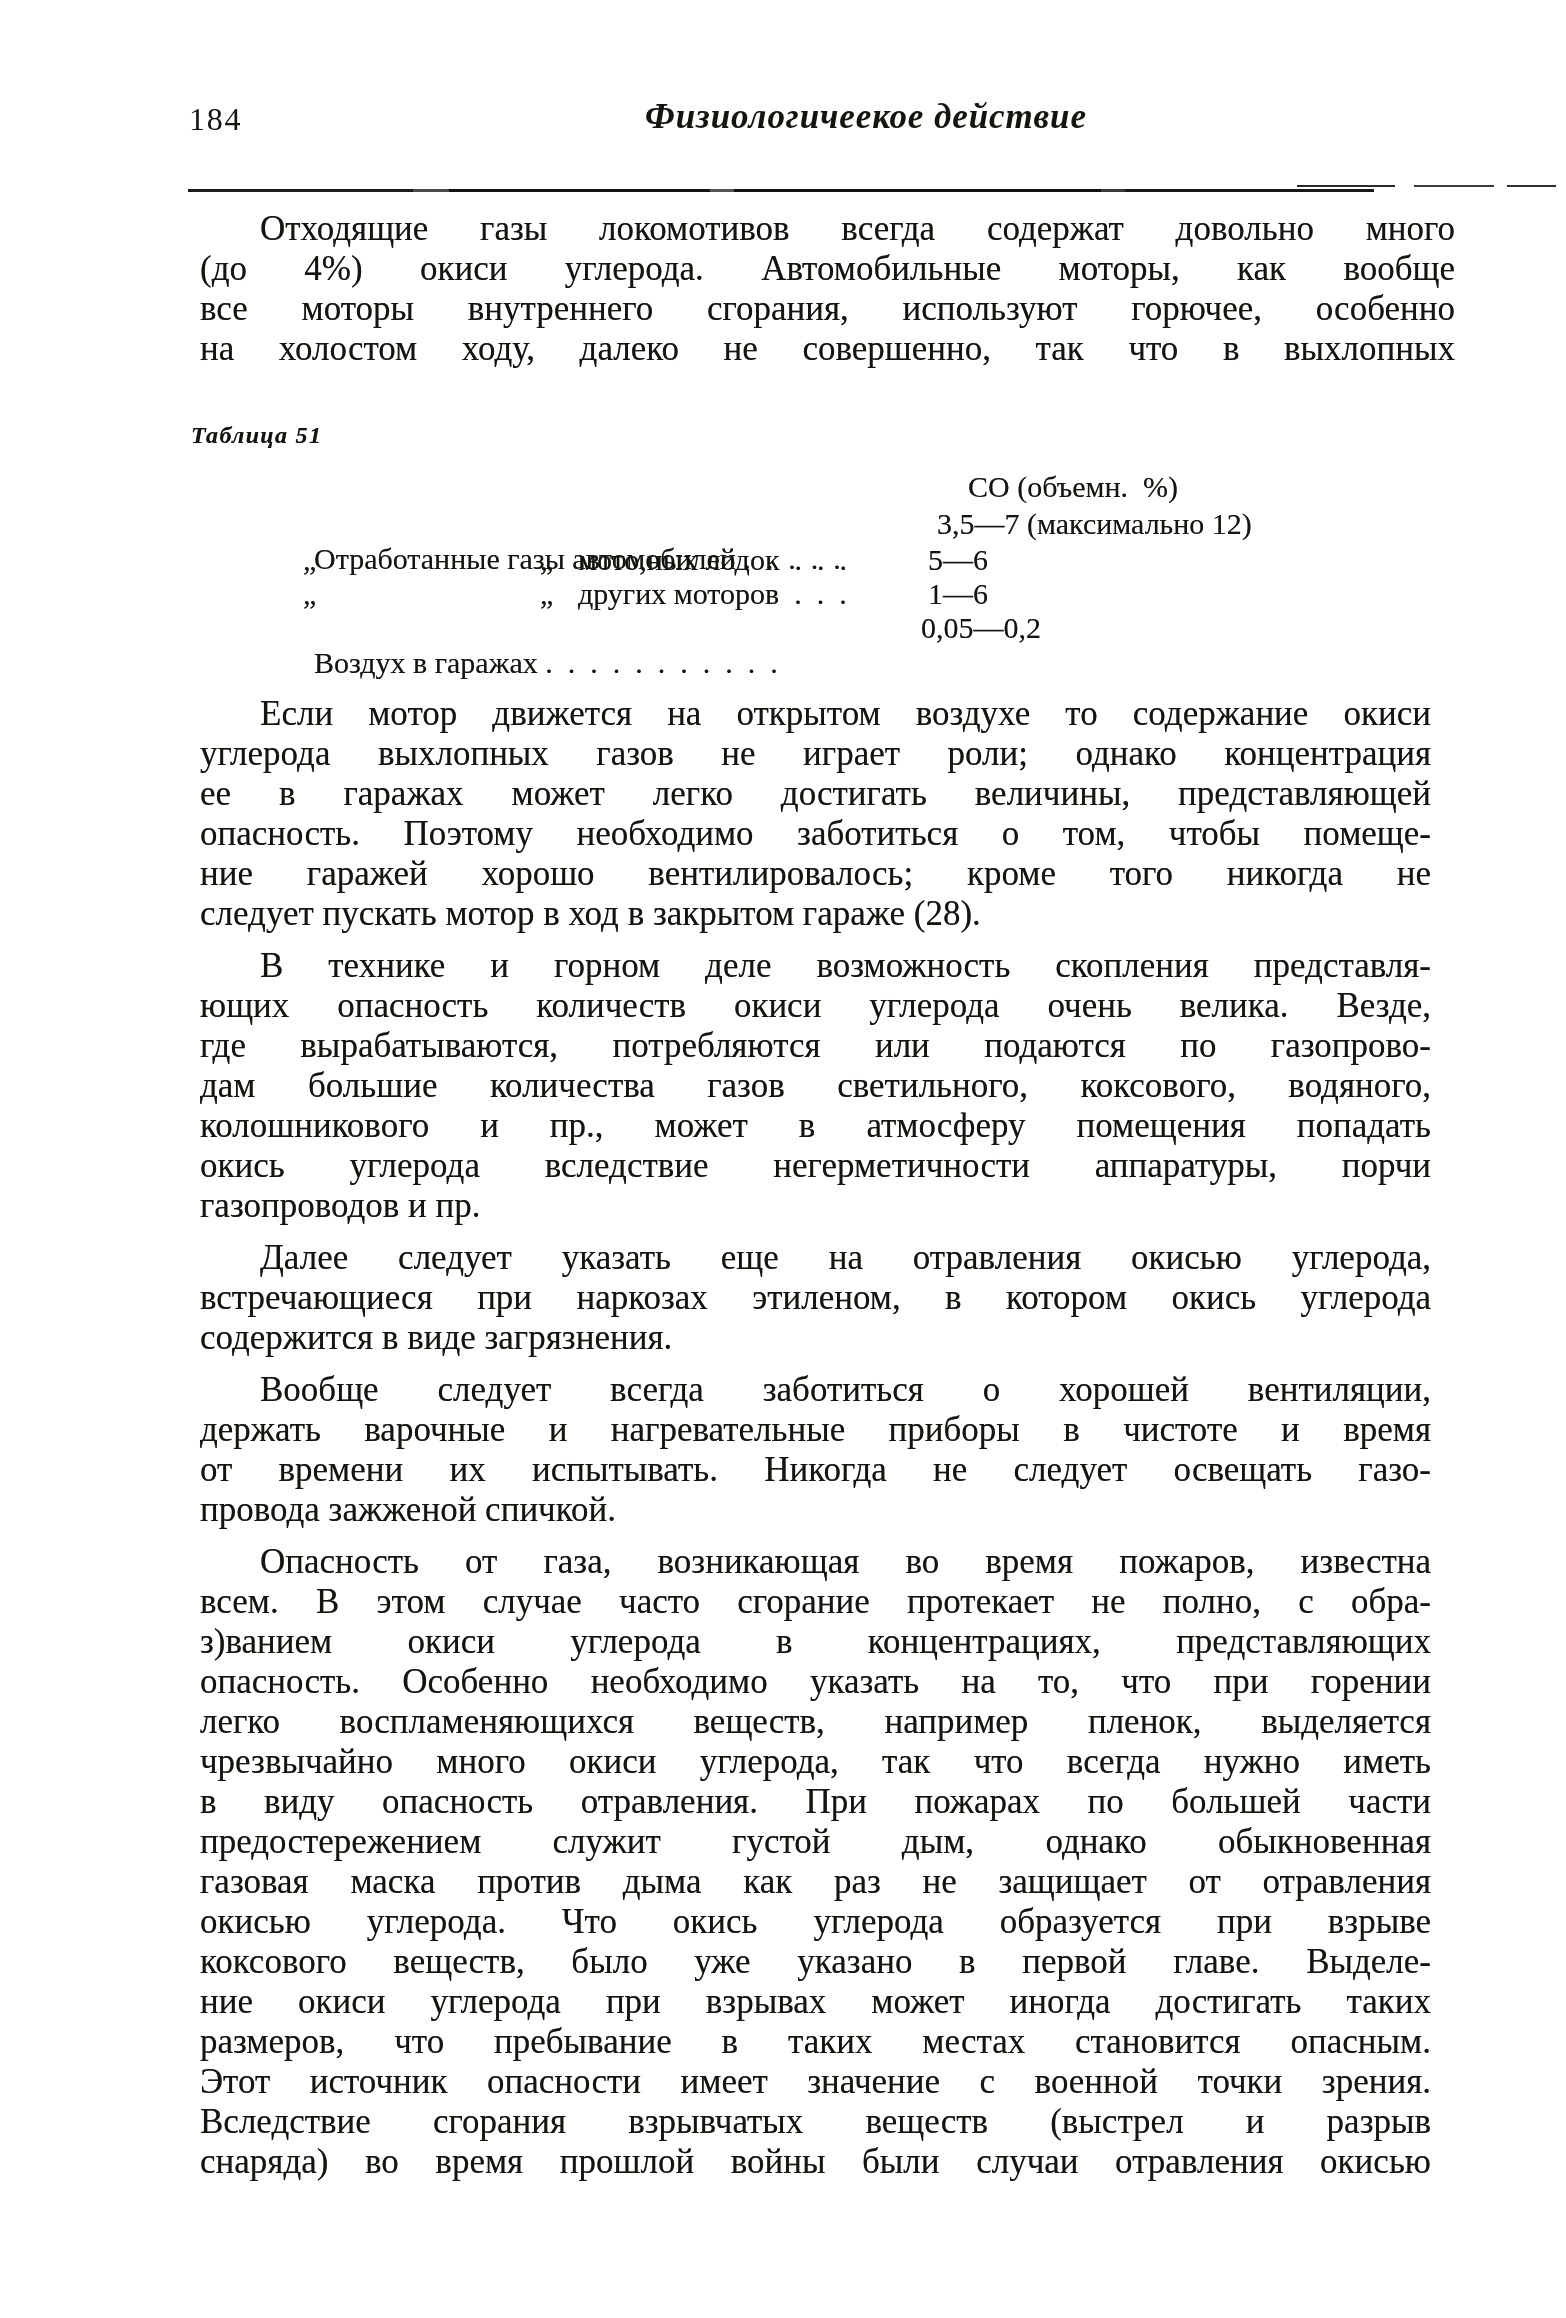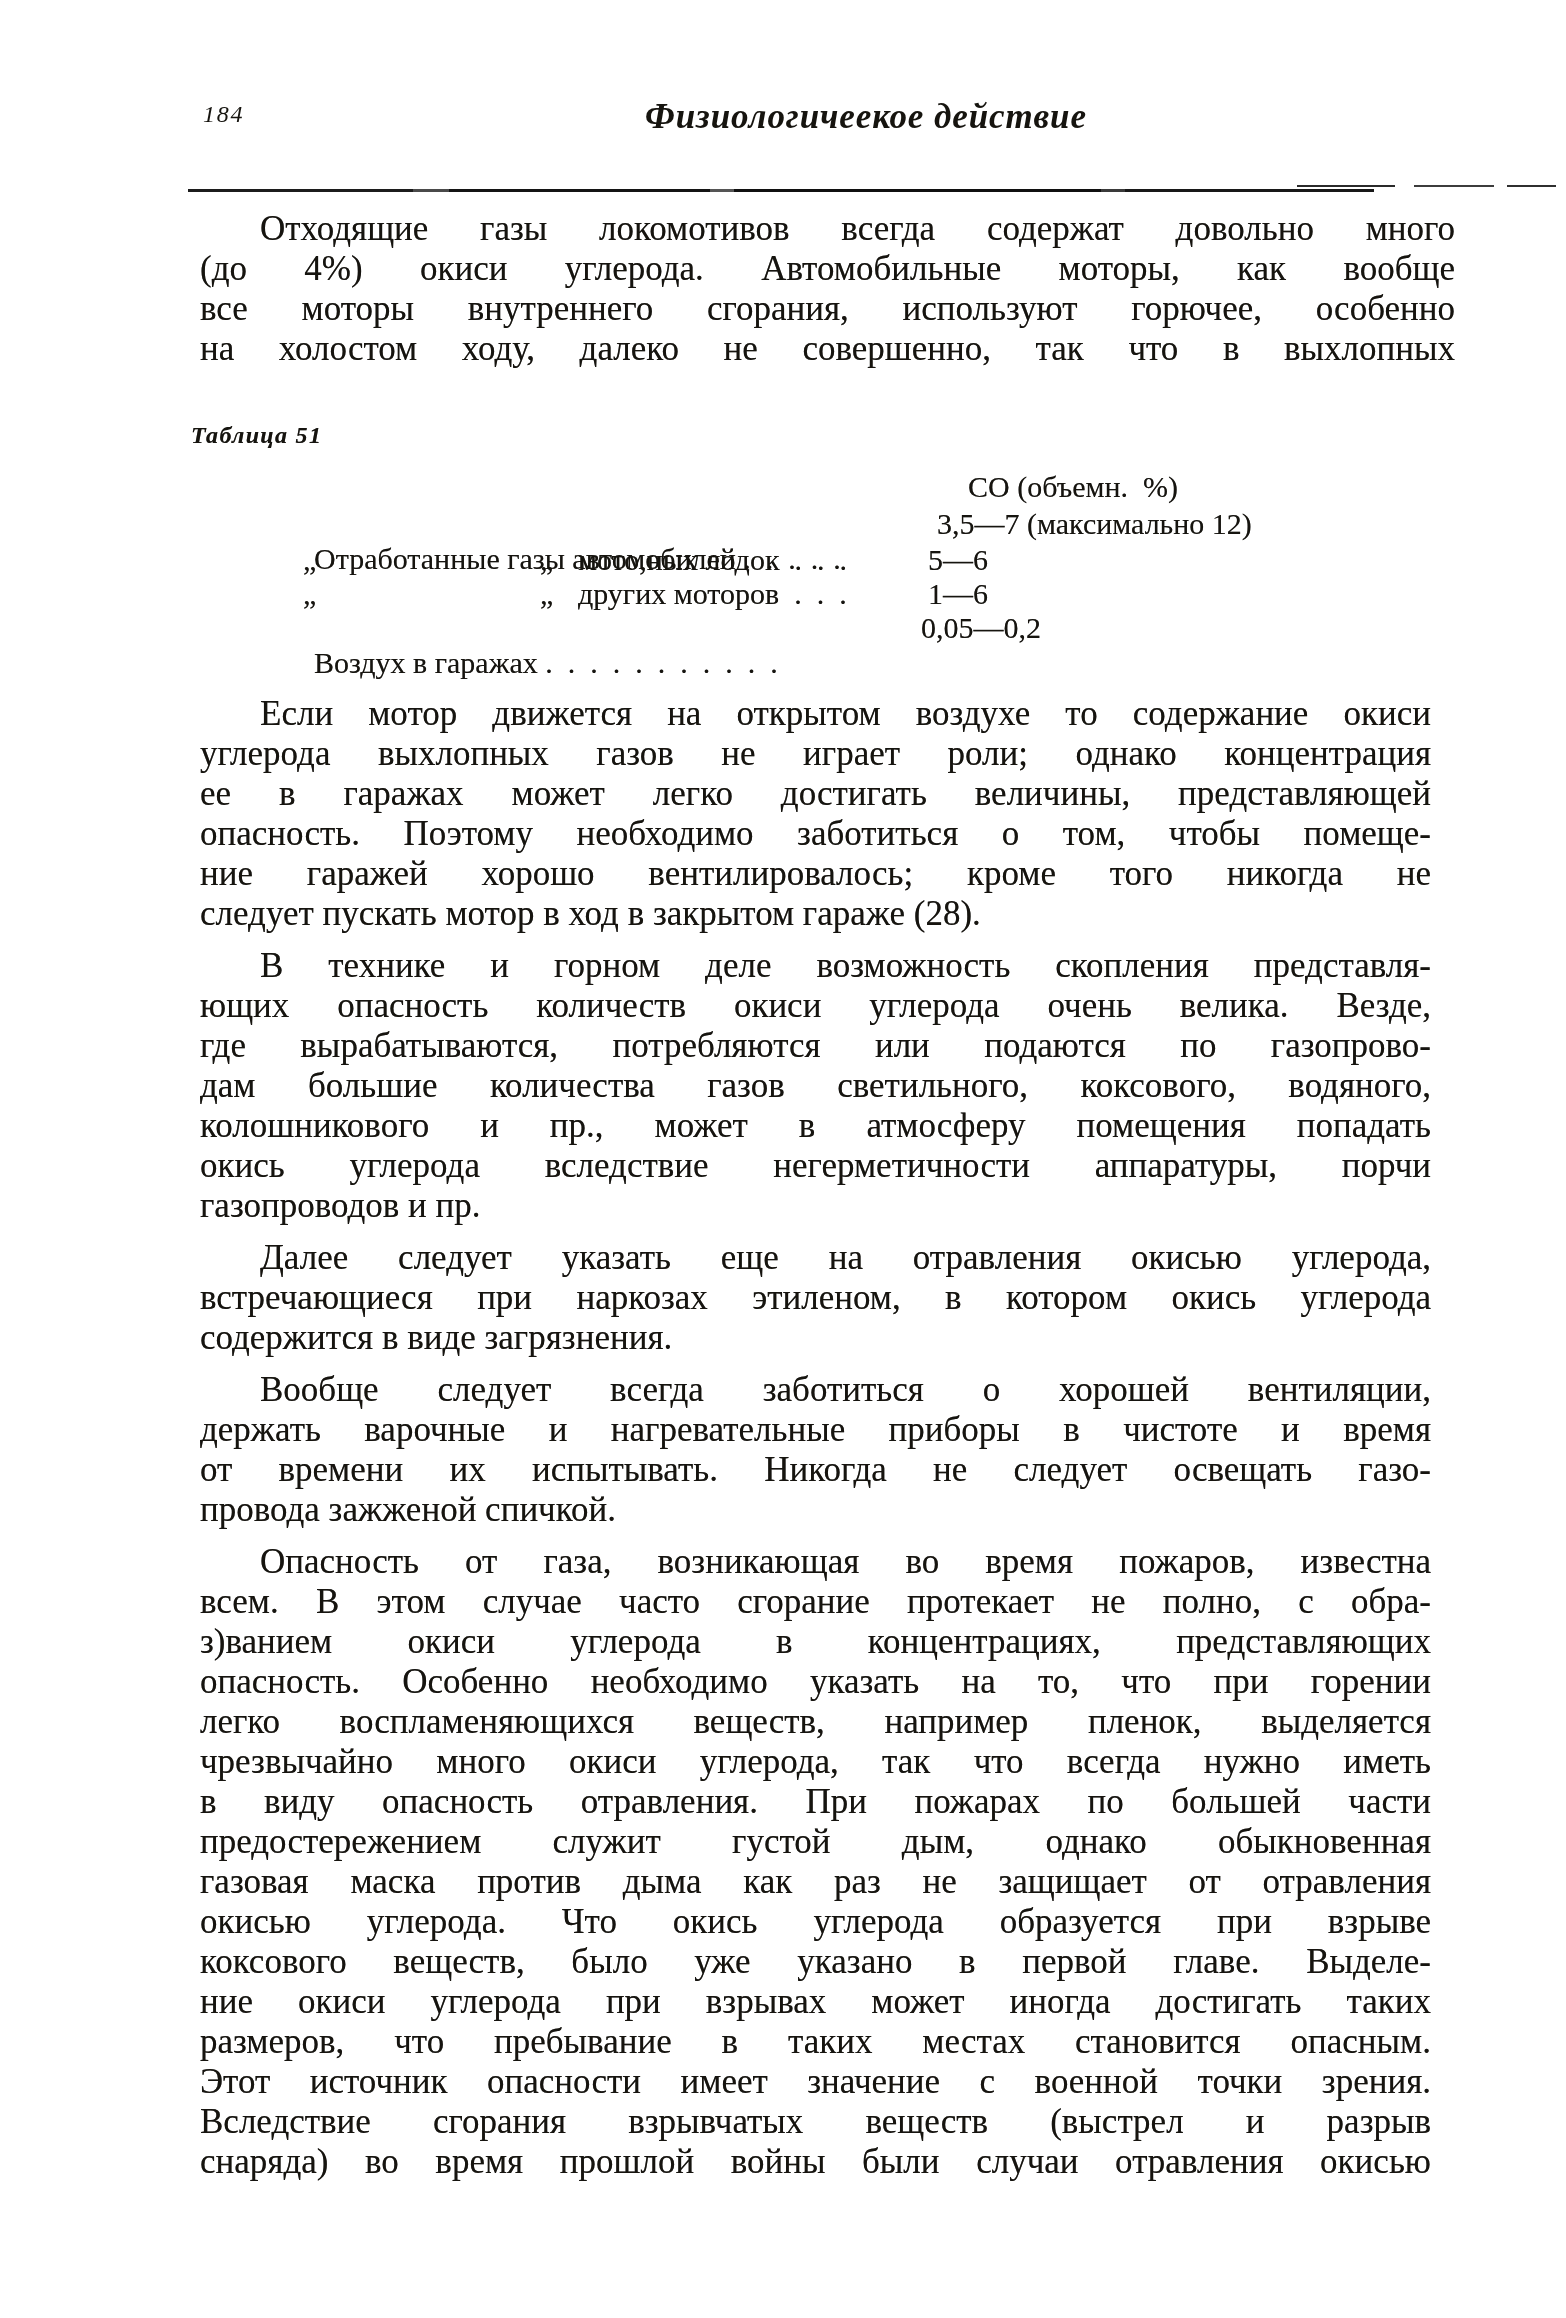--- a/index.html
+++ b/index.html
@@ -7,22 +7,22 @@
     position:relative;
     width:1567px;height:2319px;
     margin:0 auto;
     background:#ffffff;
     font-family:"Liberation Serif","DejaVu Serif",serif;
     color:#16140f;
     overflow:hidden;
   }
   
   .runhead-num{
-    position:absolute;left:203px;top:101px;
-    font-size:24px;font-style:italic;letter-spacing:1.8px;
+    position:absolute;left:189px;top:101px;
+    font-size:32px;letter-spacing:1.8px;
   }
   .runhead-title{
     position:absolute;left:866px;top:97px;transform:translateX(-50%);
     font-size:35px;font-style:italic;font-weight:bold;letter-spacing:0.9px;
     white-space:nowrap;
     text-align:center;
   }
   .rule-main{
     position:absolute;left:188px;top:189px;width:1186px;height:2.7px;
     background:linear-gradient(90deg,#1c1c1c 0 19%,#4a4a4a 19% 22%,#141414 22% 44%,#555 44% 46%,#101010 46% 77%,#3a3a3a 77% 79%,#181818 79% 100%);

